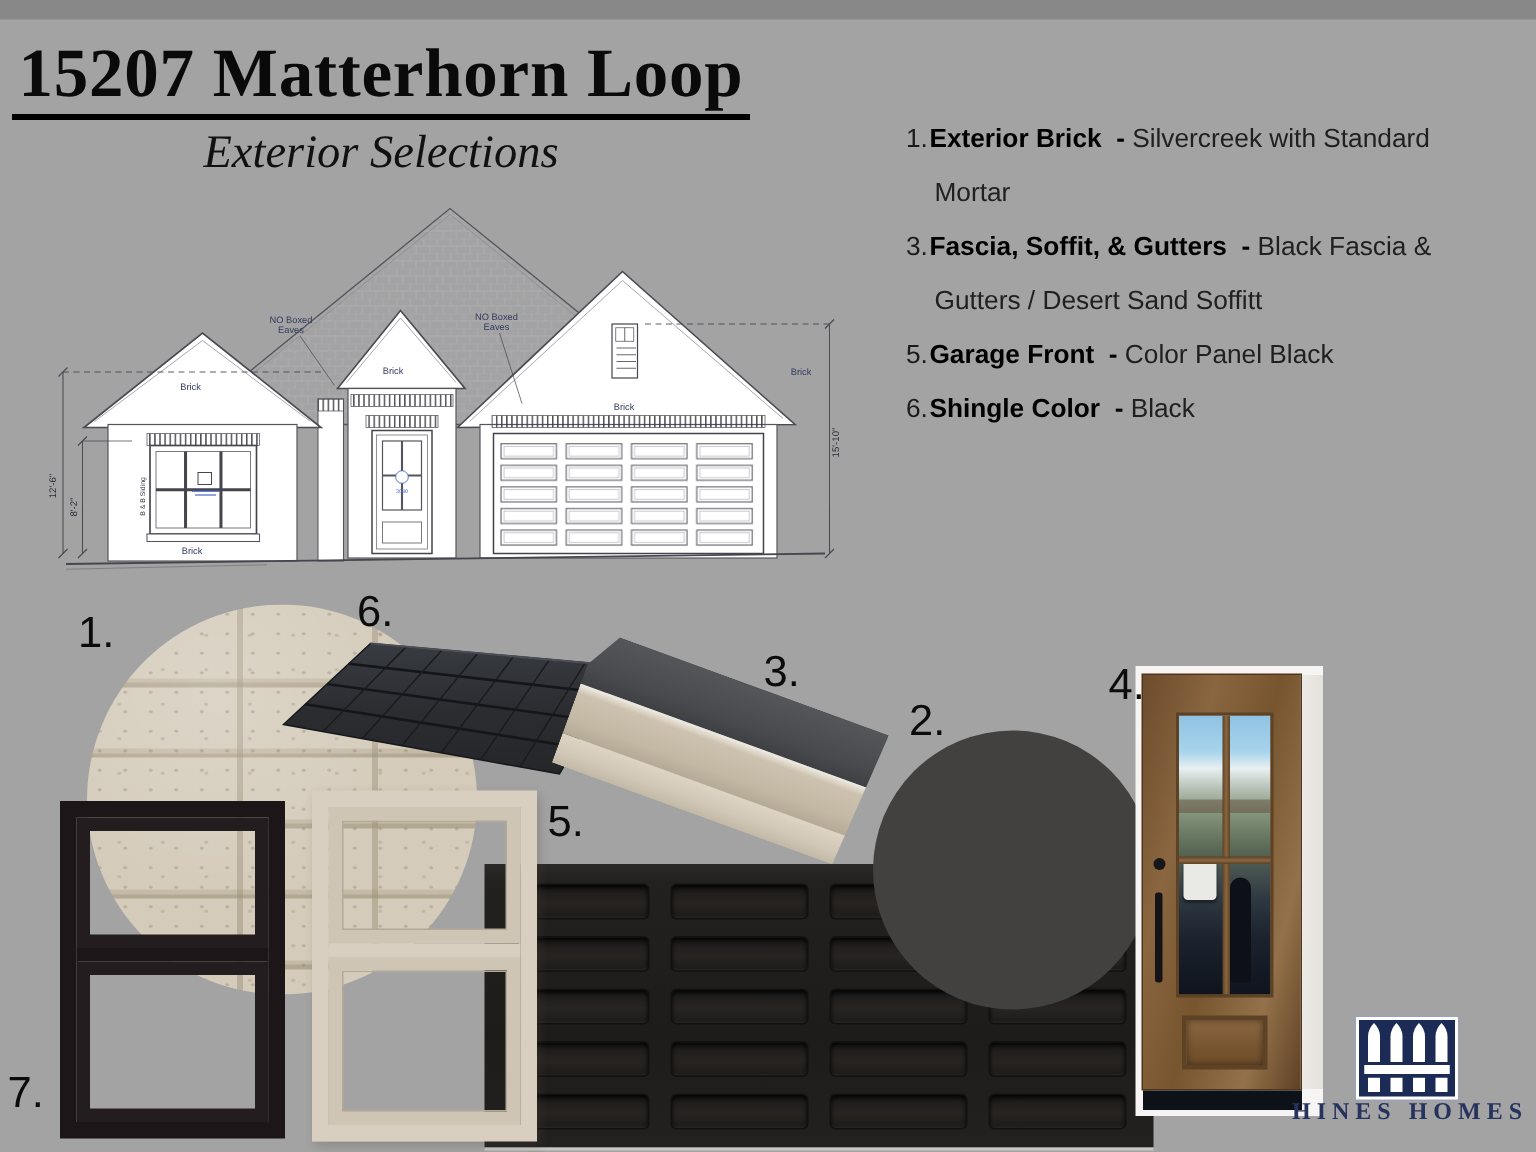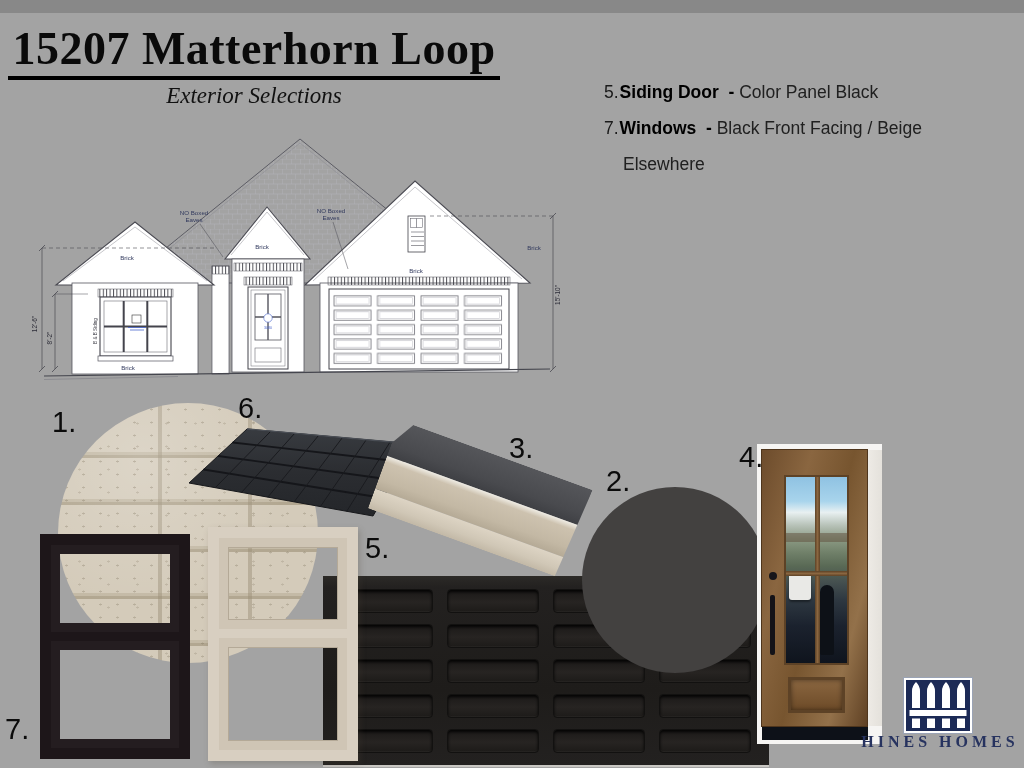--- a/index.html
+++ b/index.html
@@ -9,21 +9,21 @@
     background:#a3a3a3; overflow:hidden;
     font-family:"Liberation Sans", sans-serif; color:#111;padding-left:16px;
   }
   
   .title-block { position:absolute; left:8px; top:12px; width:492px; text-align:center; z-index:6; }
   .title {
     display:inline-block; font-family:"Liberation Serif", serif; font-weight:600;
     font-size:46px; line-height:1.05; color:#0a0a0a; letter-spacing:.5px;
     border-bottom:4px solid #000; padding:0 4px 3px;
   }
-  .subtitle { margin-top:3px; font-family:"Liberation Serif", serif; font-style:italic; font-weight:500; font-size:23px; color:#111; }
+  .subtitle { margin-top:3px; font-family:"Liberation Serif", serif; font-style:italic; font-weight:500; font-size:31px; color:#111; }
   
   .sel-list { position:absolute; left:604px; top:61px; width:404px; font-size:17.5px; line-height:36px; z-index:6; }
   .sel-item { text-indent:-19px; padding-left:19px; white-space:pre-wrap; color:#202020; }
   .sel-num  { color:#1a1a1a; padding-right:1px; }
   .sel-label{ font-weight:700; color:#000; }
   .sel-value{ font-weight:400; color:#202020; }
   
   .badge { position:absolute; font-size:29px; color:#0b0b0b; z-index:7; font-weight:400; }
   
   .house-svg { position:absolute; left:28px; top:106px; z-index:1; }
@@ -112,28 +112,30 @@
 <body>
 
 <div id="canvas">
 
   <div class="title-block">
     <div class="title">15207 Matterhorn Loop</div>
     <div class="subtitle">Exterior Selections</div>
   </div>
 
   <div class="sel-list">
-
-
-
-
-    <div class="sel-item"><span class="sel-num">5.</span><span class="sel-label">Siding Door  -</span><span class="sel-value"> Color Panel Black</span></div>
-
-
-    <div class="sel-item"><span class="sel-num">7.</span><span class="sel-label">Windows  -</span><span class="sel-value"> Black Front Facing / Beige Elsewhere</span></div>
+    <div class="sel-item"><span class="sel-num">1.</span><span class="sel-label">Exterior Brick  -</span><span class="sel-value"> Silvercreek with Standard Mortar</span></div>
+
+
+    <div class="sel-item"><span class="sel-num">3.</span><span class="sel-label">Fascia, Soffit, &amp; Gutters  -</span><span class="sel-value"> Black Fascia &amp; Gutters / Desert Sand Soffitt</span></div>
+
+
+    <div class="sel-item"><span class="sel-num">5.</span><span class="sel-label">Garage Front  -</span><span class="sel-value"> Color Panel Black</span></div>
+
+    <div class="sel-item"><span class="sel-num">6.</span><span class="sel-label">Shingle Color  -</span><span class="sel-value"> Black</span></div>
+
   </div>
 
   <svg class="house-svg" width="560" height="272" viewBox="0 0 560 272">
     <defs>
       <pattern id="roofHatch" width="9" height="10" patternUnits="userSpaceOnUse">
         <path d="M0,0H9 M0,5H9 M2.5,0V5 M6.5,5V10" stroke="#b2b2ba" stroke-width="0.45" fill="none"></path>
       </pattern>
       <pattern id="soldier" width="3.4" height="8" patternUnits="userSpaceOnUse">
         <path d="M0.5,0V8" stroke="#3c3c44" stroke-width="0.9" fill="none"></path>
       </pattern>

